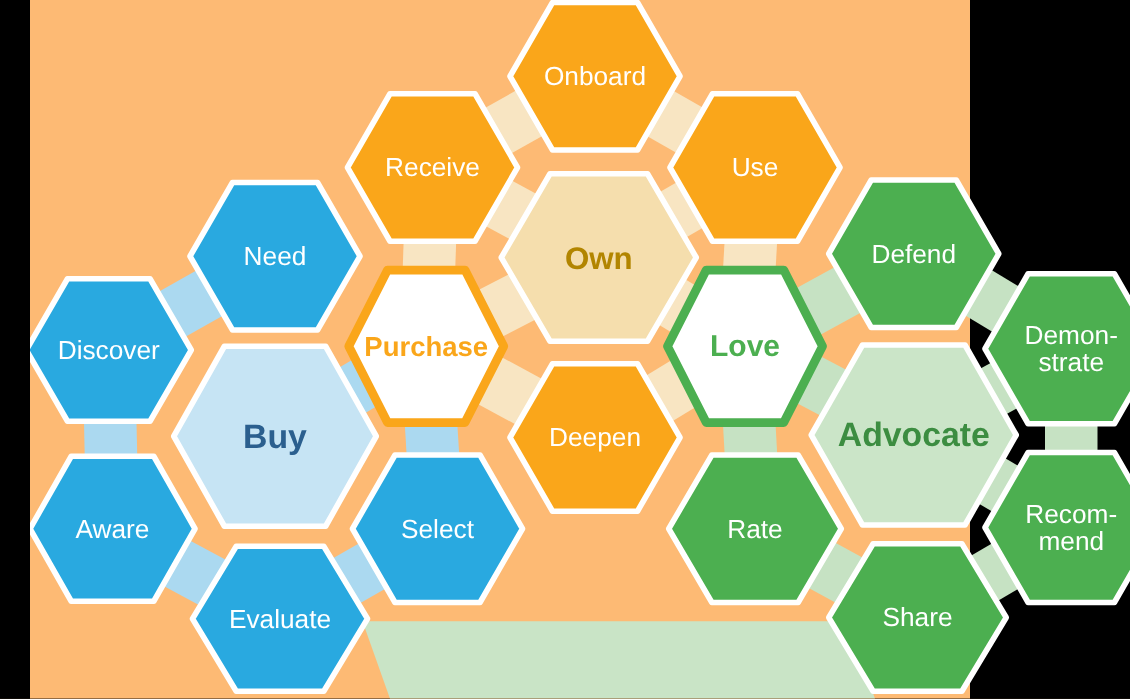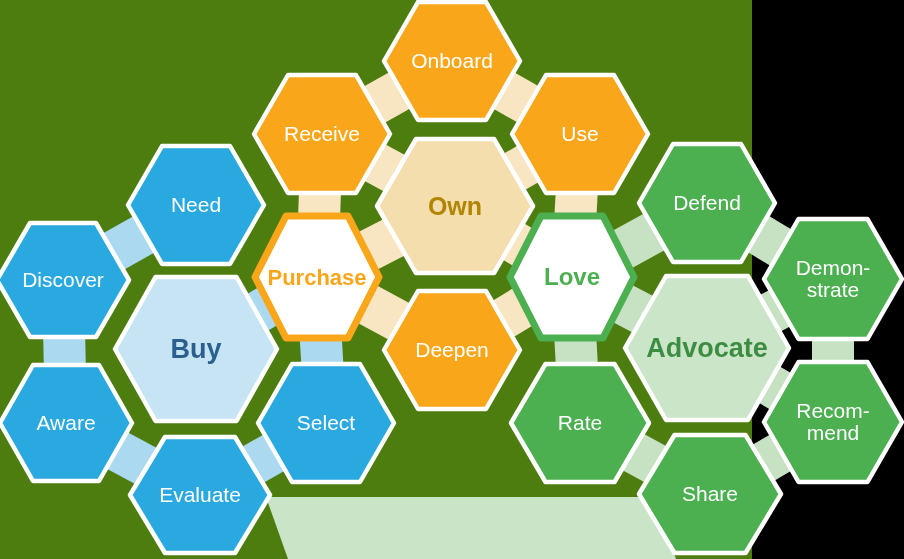--- a/index.html
+++ b/index.html
@@ -7,21 +7,22 @@
     padding: 0;
     background: #000000;
     width: 904px;
     height: 559px;
     overflow: hidden;
   }
   .stage {
     position: relative;
     width: 752px;
     height: 559px;
-    background: #4d7c0f;
+    background: #fdba74;
+    margin-left: 24px;
   }
   svg { display: block; }
   .hex-shape { stroke-linejoin: round; }
   text.hex-label {
     font-family: "Liberation Sans", "DejaVu Sans", sans-serif;
     text-anchor: middle;
     pointer-events: none;
   }
 </style>
 </head>

